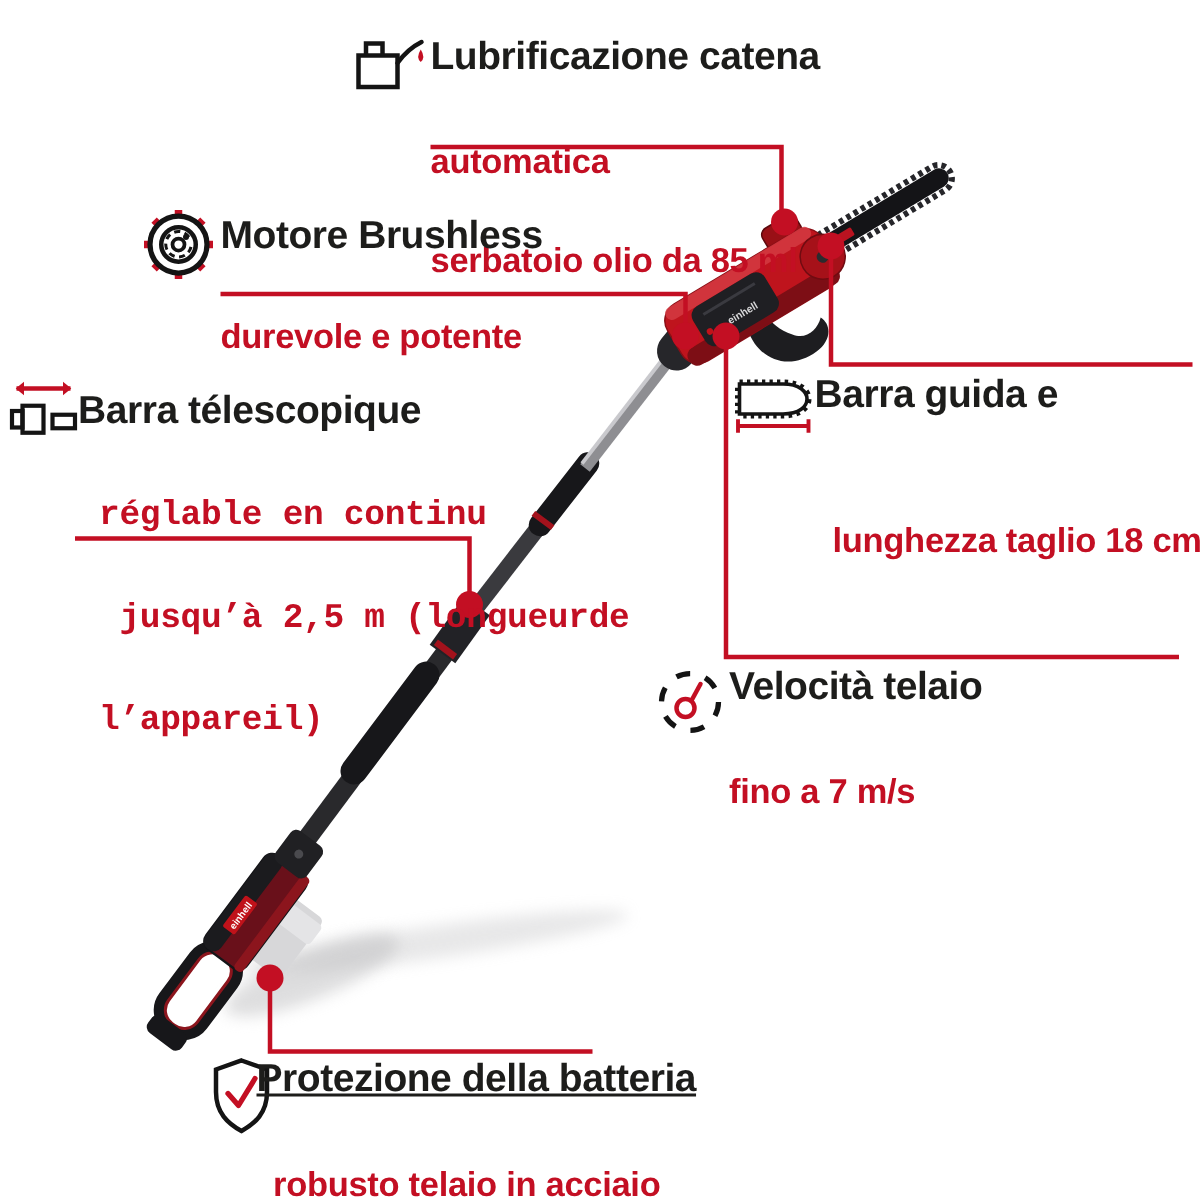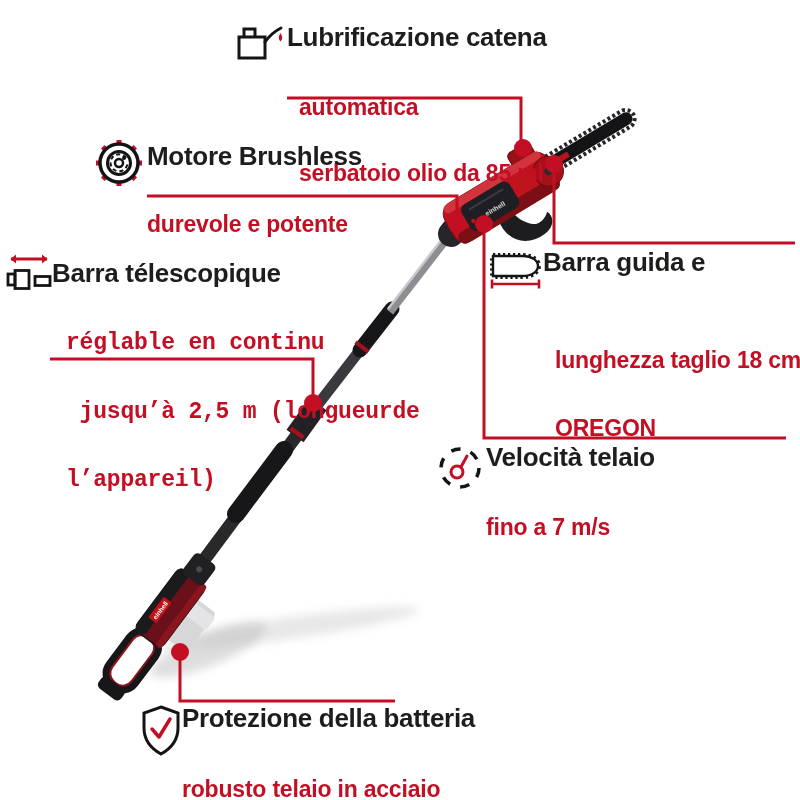--- a/index.html
+++ b/index.html
@@ -98,21 +98,21 @@
   </svg>
 
   <div class="feat" style="left:232px;top:16px;">
     <svg class="ico" style="left:2px;top:4px;" width="52" height="44" viewBox="0 0 52 44">
       <rect x="5" y="17" width="26" height="21" fill="none" stroke="#141414" stroke-width="3"></rect>
       <path d="M10,17 V9 H21 V17" fill="none" stroke="#141414" stroke-width="3"></path>
       <path d="M31,22 C36,15 41,11 47,8" fill="none" stroke="#141414" stroke-width="3" stroke-linecap="round"></path>
       <path d="M46.5,13 q-3.4,5.4 0,8.4 q3.4,-3 0,-8.4" style="fill:var(--red)"></path>
     </svg>
     <div class="title" style="left:55px;top:6px;">Lubrificazione catena</div>
-    <div class="subs" style="left:55px;top:36px;margin-left:12px;">
+    <div class="subs" style="left:55px;top:36px;">
       <div>automatica</div>
       <div>serbatoio olio da 85 ml</div>
     </div>
   </div>
 
   <div class="feat" style="left:95px;top:137px;">
     <svg class="ico" style="left:0;top:2px;" width="48" height="48" viewBox="0 0 48 48">
       <g style="fill:var(--red)">
         <rect x="21.5" y="1" width="5" height="8" transform="rotate(0 24 24)"></rect>
         <rect x="21.5" y="1" width="5" height="8" transform="rotate(45 24 24)"></rect>
@@ -162,40 +162,39 @@
         <line x1="4" y1="32" x2="51" y2="32"></line>
         <line x1="4" y1="27.5" x2="4" y2="36.5"></line>
         <line x1="51" y1="27.5" x2="51" y2="36.5"></line>
       </g>
     </svg>
     <div class="title lh32" style="left:55px;top:2px;">
       <div>Barra guida e</div>
     </div>
     <div class="subs lh23" style="left:55px;top:61px;">
       <div>lunghezza taglio 18 cm</div>
-      <div>OREGON</div>
     </div>
   </div>
 
   <div class="feat" style="left:436px;top:440px;">
     <svg class="ico" style="left:0;top:4px;" width="48" height="48" viewBox="0 0 48 48">
       <circle cx="24" cy="24" r="19" fill="none" stroke="#141414" stroke-width="3.5" stroke-dasharray="9.5 10.5"></circle>
       <circle cx="21" cy="28" r="6" fill="none" style="stroke:var(--red)" stroke-width="3"></circle>
       <line x1="25" y1="23" x2="31" y2="12" style="stroke:var(--red)" stroke-width="3" stroke-linecap="round"></line>
     </svg>
     <div class="title" style="left:50px;top:2px;">Velocità telaio</div>
     <div class="subs" style="left:50px;top:32px;">
       <div>fino a 7 m/s</div>
     </div>
   </div>
 
   <div class="feat" style="left:138px;top:700px;">
     <svg class="ico" style="left:2px;top:5px;" width="42" height="52" viewBox="0 0 42 52">
       <path d="M21,2 L38,8 V23 C38,37 30,44 21,49 C12,44 4,37 4,23 V8 Z" fill="none" stroke="#141414" stroke-width="3"></path>
       <path d="M12,24 L19,32 L30,14" fill="none" style="stroke:var(--red)" stroke-width="3.5" stroke-linecap="round" stroke-linejoin="round"></path>
     </svg>
-    <div class="title" style="left:44px;top:3px;">Protezione della batteria</div>
+    <div class="title" style="left:33px;top:3px;text-decoration:underline;">Protezione della batteria</div>
     <div class="subs" style="left:44px;top:34px;">
       <div>robusto telaio in acciaio</div>
     </div>
   </div>
 
 </div>
 
 </body></html>

